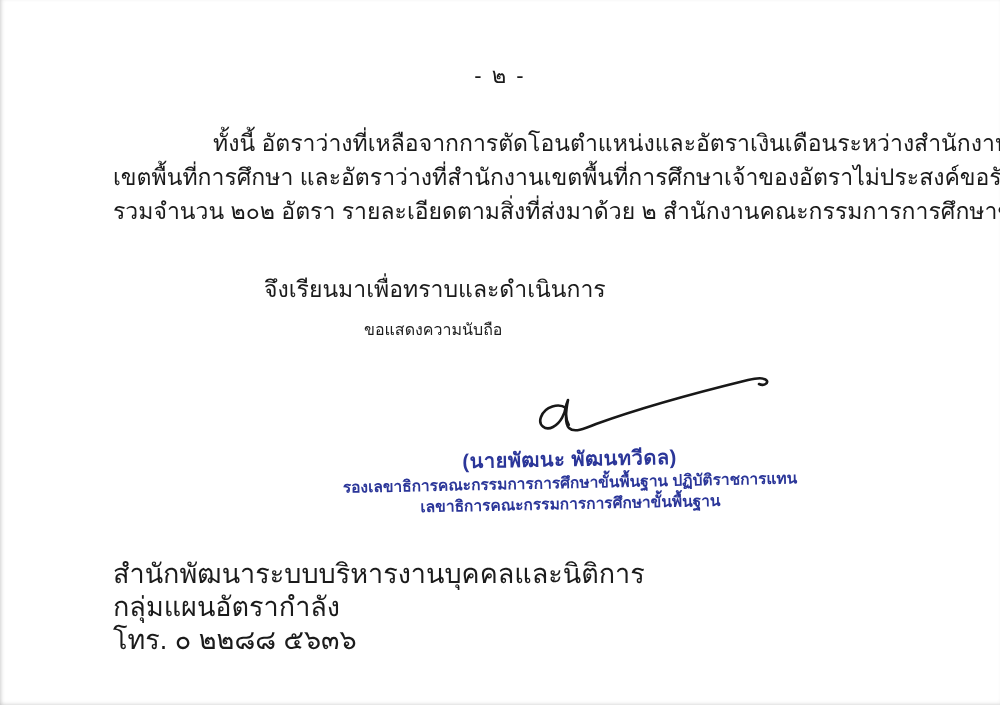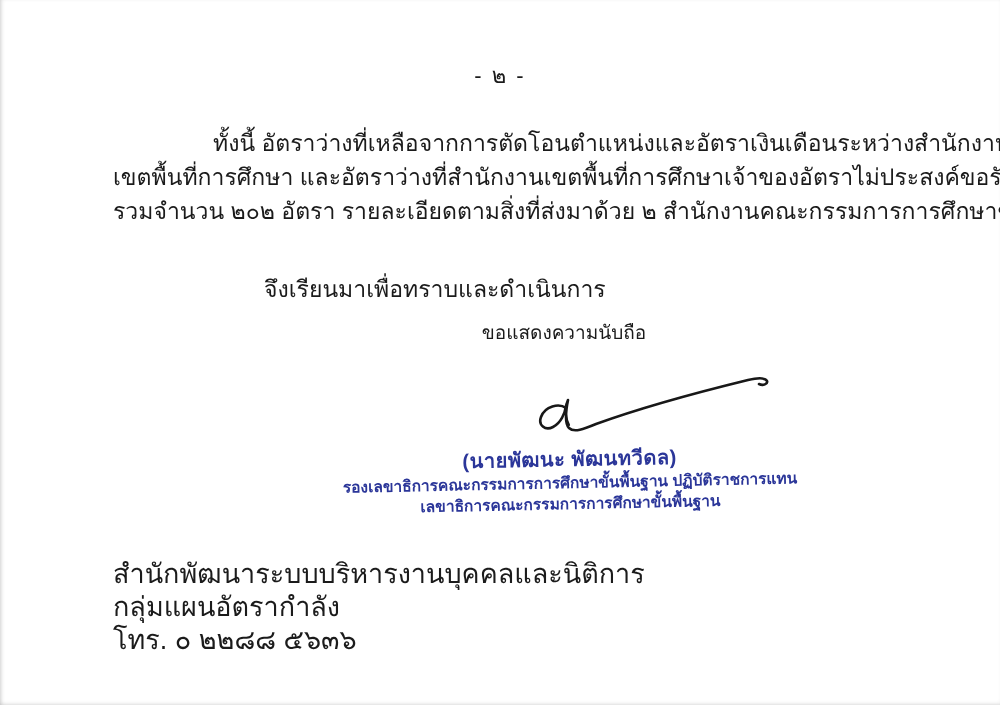--- a/index.html
+++ b/index.html
@@ -43,22 +43,21 @@
     left: 230px;
     font-size: 23px;
     white-space: nowrap;
     margin-left: 34px;
   }
 
   .salutation {
     top: 317px;
     left: 364px;
     width: 400px;
-    text-align: center;
-    font-size: 19px;
+    font-size: 16px;
     white-space: nowrap;
   }
 
   .signature-svg {
     top: 366px;
     left: 533px;
     width: 240px;
     height: 72px;
   }
 

